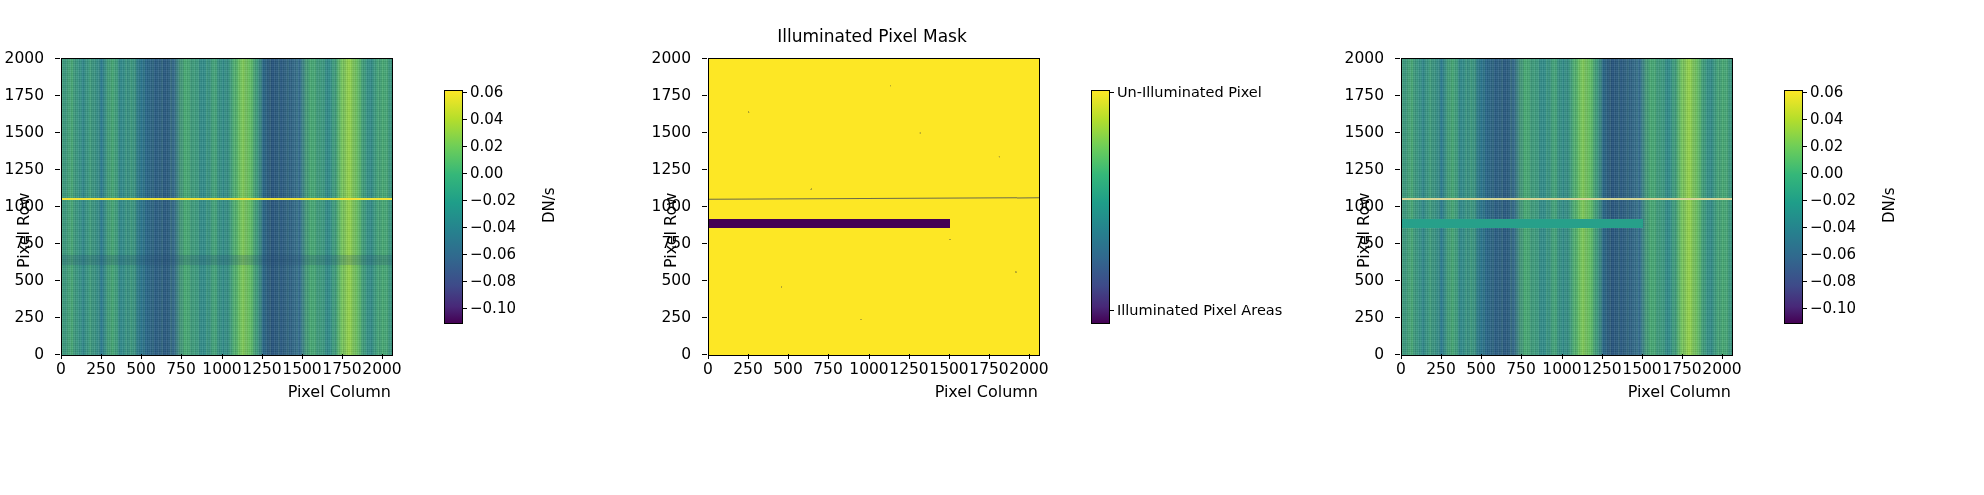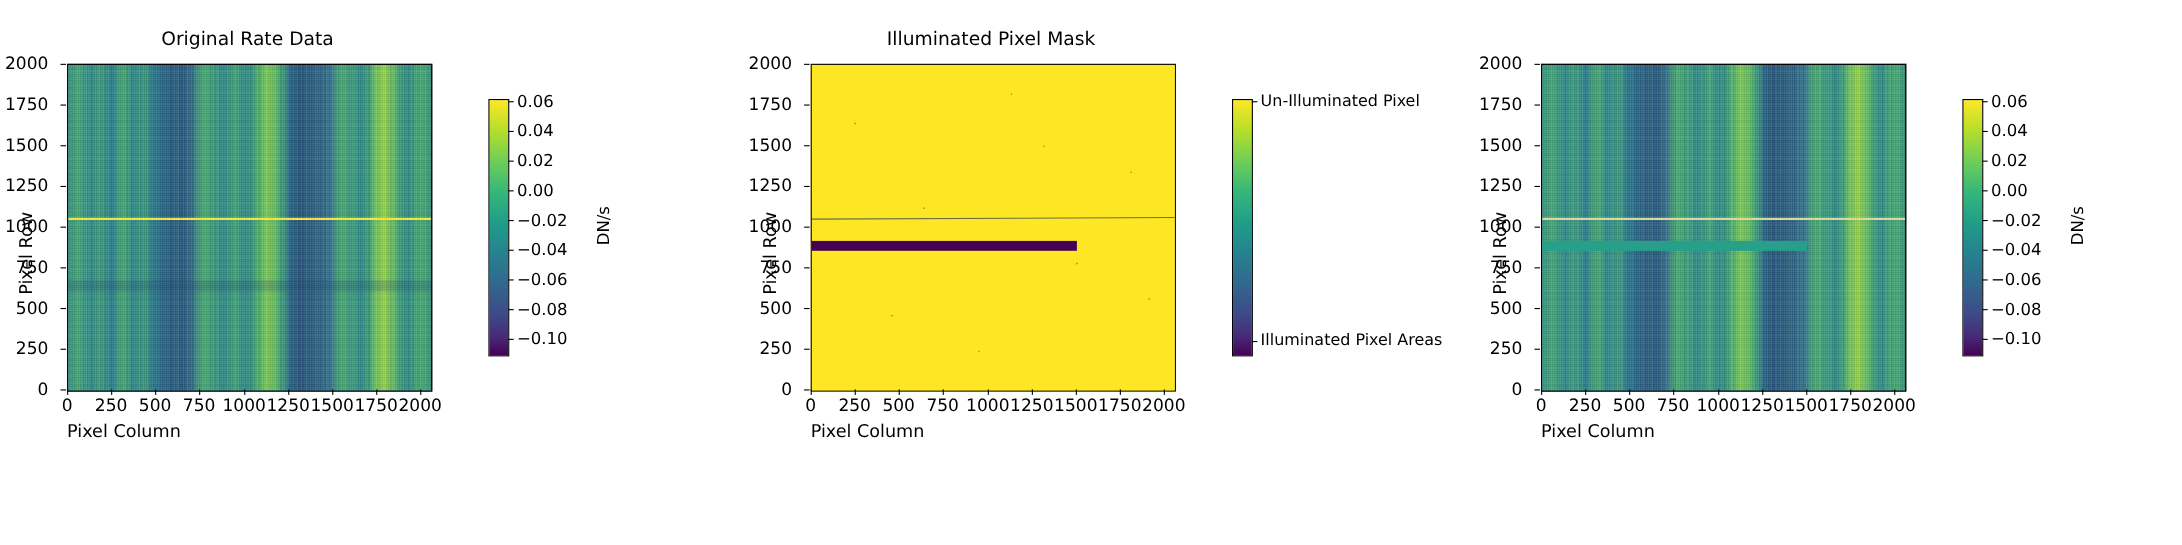--- a/index.html
+++ b/index.html
@@ -16,21 +16,21 @@
   .axes{position:absolute;border:1.1px solid #000;overflow:hidden;background:#2c2c44;}
 
   
   .ylab{position:absolute;font-size:16px;transform:rotate(-90deg);
         transform-origin:left top;white-space:nowrap;}
   .ytick{position:absolute;right:0;font-size:15.5px;text-align:right;
          white-space:nowrap;transform:translateY(-50%);}
   .ytickmark{position:absolute;width:5px;height:1.2px;background:#000;}
 
   
-  .xlab{position:absolute;font-size:16px;text-align:left;white-space:nowrap;}
+  .xlab{position:absolute;font-size:16px;text-align:right;white-space:nowrap;}
   .xtick{position:absolute;font-size:15.5px;text-align:center;
          white-space:nowrap;transform:translateX(-50%);}
   .xtickmark{position:absolute;width:1.2px;height:5px;background:#000;}
 
   
   .cbar{position:absolute;border:1.1px solid #000;}
   .cbtick{position:absolute;font-size:15px;white-space:nowrap;
           transform:translateY(-50%);}
   .cbtickmark{position:absolute;width:5px;height:1.2px;background:#000;}
   .cblabel{position:absolute;font-size:15px;transform:rotate(-90deg);
@@ -79,21 +79,20 @@
   .maskbar{position:absolute;background:#440154;}
   .maskthin{position:absolute;background:#6b6b4a;height:1.2px;}
 </style>
 </head>
 <body>
 
 <div class="figure">
 
 
   <div class="panel" style="left:0px;top:48px;width:560px;height:400px;">
-    <div class="ptitle" style="left:60px;width:330px;">Original Rate Data</div>
 
     <div class="ylab" style="left:14px;top:220px;">Pixel Row</div>
 
     <div class="ytick" style="top:10px;width:48px;left:-4px;">2000</div>
     <div class="ytickmark" style="left:55px;top:10px;"></div>
     <div class="ytick" style="top:47px;width:48px;left:-4px;">1750</div>
     <div class="ytickmark" style="left:55px;top:47px;"></div>
     <div class="ytick" style="top:84px;width:48px;left:-4px;">1500</div>
     <div class="ytickmark" style="left:55px;top:84px;"></div>
     <div class="ytick" style="top:121px;width:48px;left:-4px;">1250</div>
@@ -165,21 +164,21 @@
     <div class="cbtick" style="left:470px;top:179px;">−0.04</div>
     <div class="cbtickmark" style="left:462px;top:206px;"></div>
     <div class="cbtick" style="left:470px;top:206px;">−0.06</div>
     <div class="cbtickmark" style="left:462px;top:233px;"></div>
     <div class="cbtick" style="left:470px;top:233px;">−0.08</div>
     <div class="cbtickmark" style="left:462px;top:260px;"></div>
     <div class="cbtick" style="left:470px;top:260px;">−0.10</div>
     <div class="cblabel" style="left:540px;top:175px;">DN/s</div>
   </div>
 
-  <div class="panel" style="left:676px;top:48px;width:640px;height:400px;">
+  <div class="panel" style="left:647px;top:48px;width:640px;height:400px;">
     <div class="ptitle" style="left:60px;width:330px;">Illuminated Pixel Mask</div>
 
     <div class="ylab" style="left:14px;top:220px;">Pixel Row</div>
 
     <div class="ytick" style="top:10px;width:48px;left:-4px;">2000</div>
     <div class="ytickmark" style="left:55px;top:10px;"></div>
     <div class="ytick" style="top:47px;width:48px;left:-4px;">1750</div>
     <div class="ytickmark" style="left:55px;top:47px;"></div>
     <div class="ytick" style="top:84px;width:48px;left:-4px;">1500</div>
     <div class="ytickmark" style="left:55px;top:84px;"></div>

